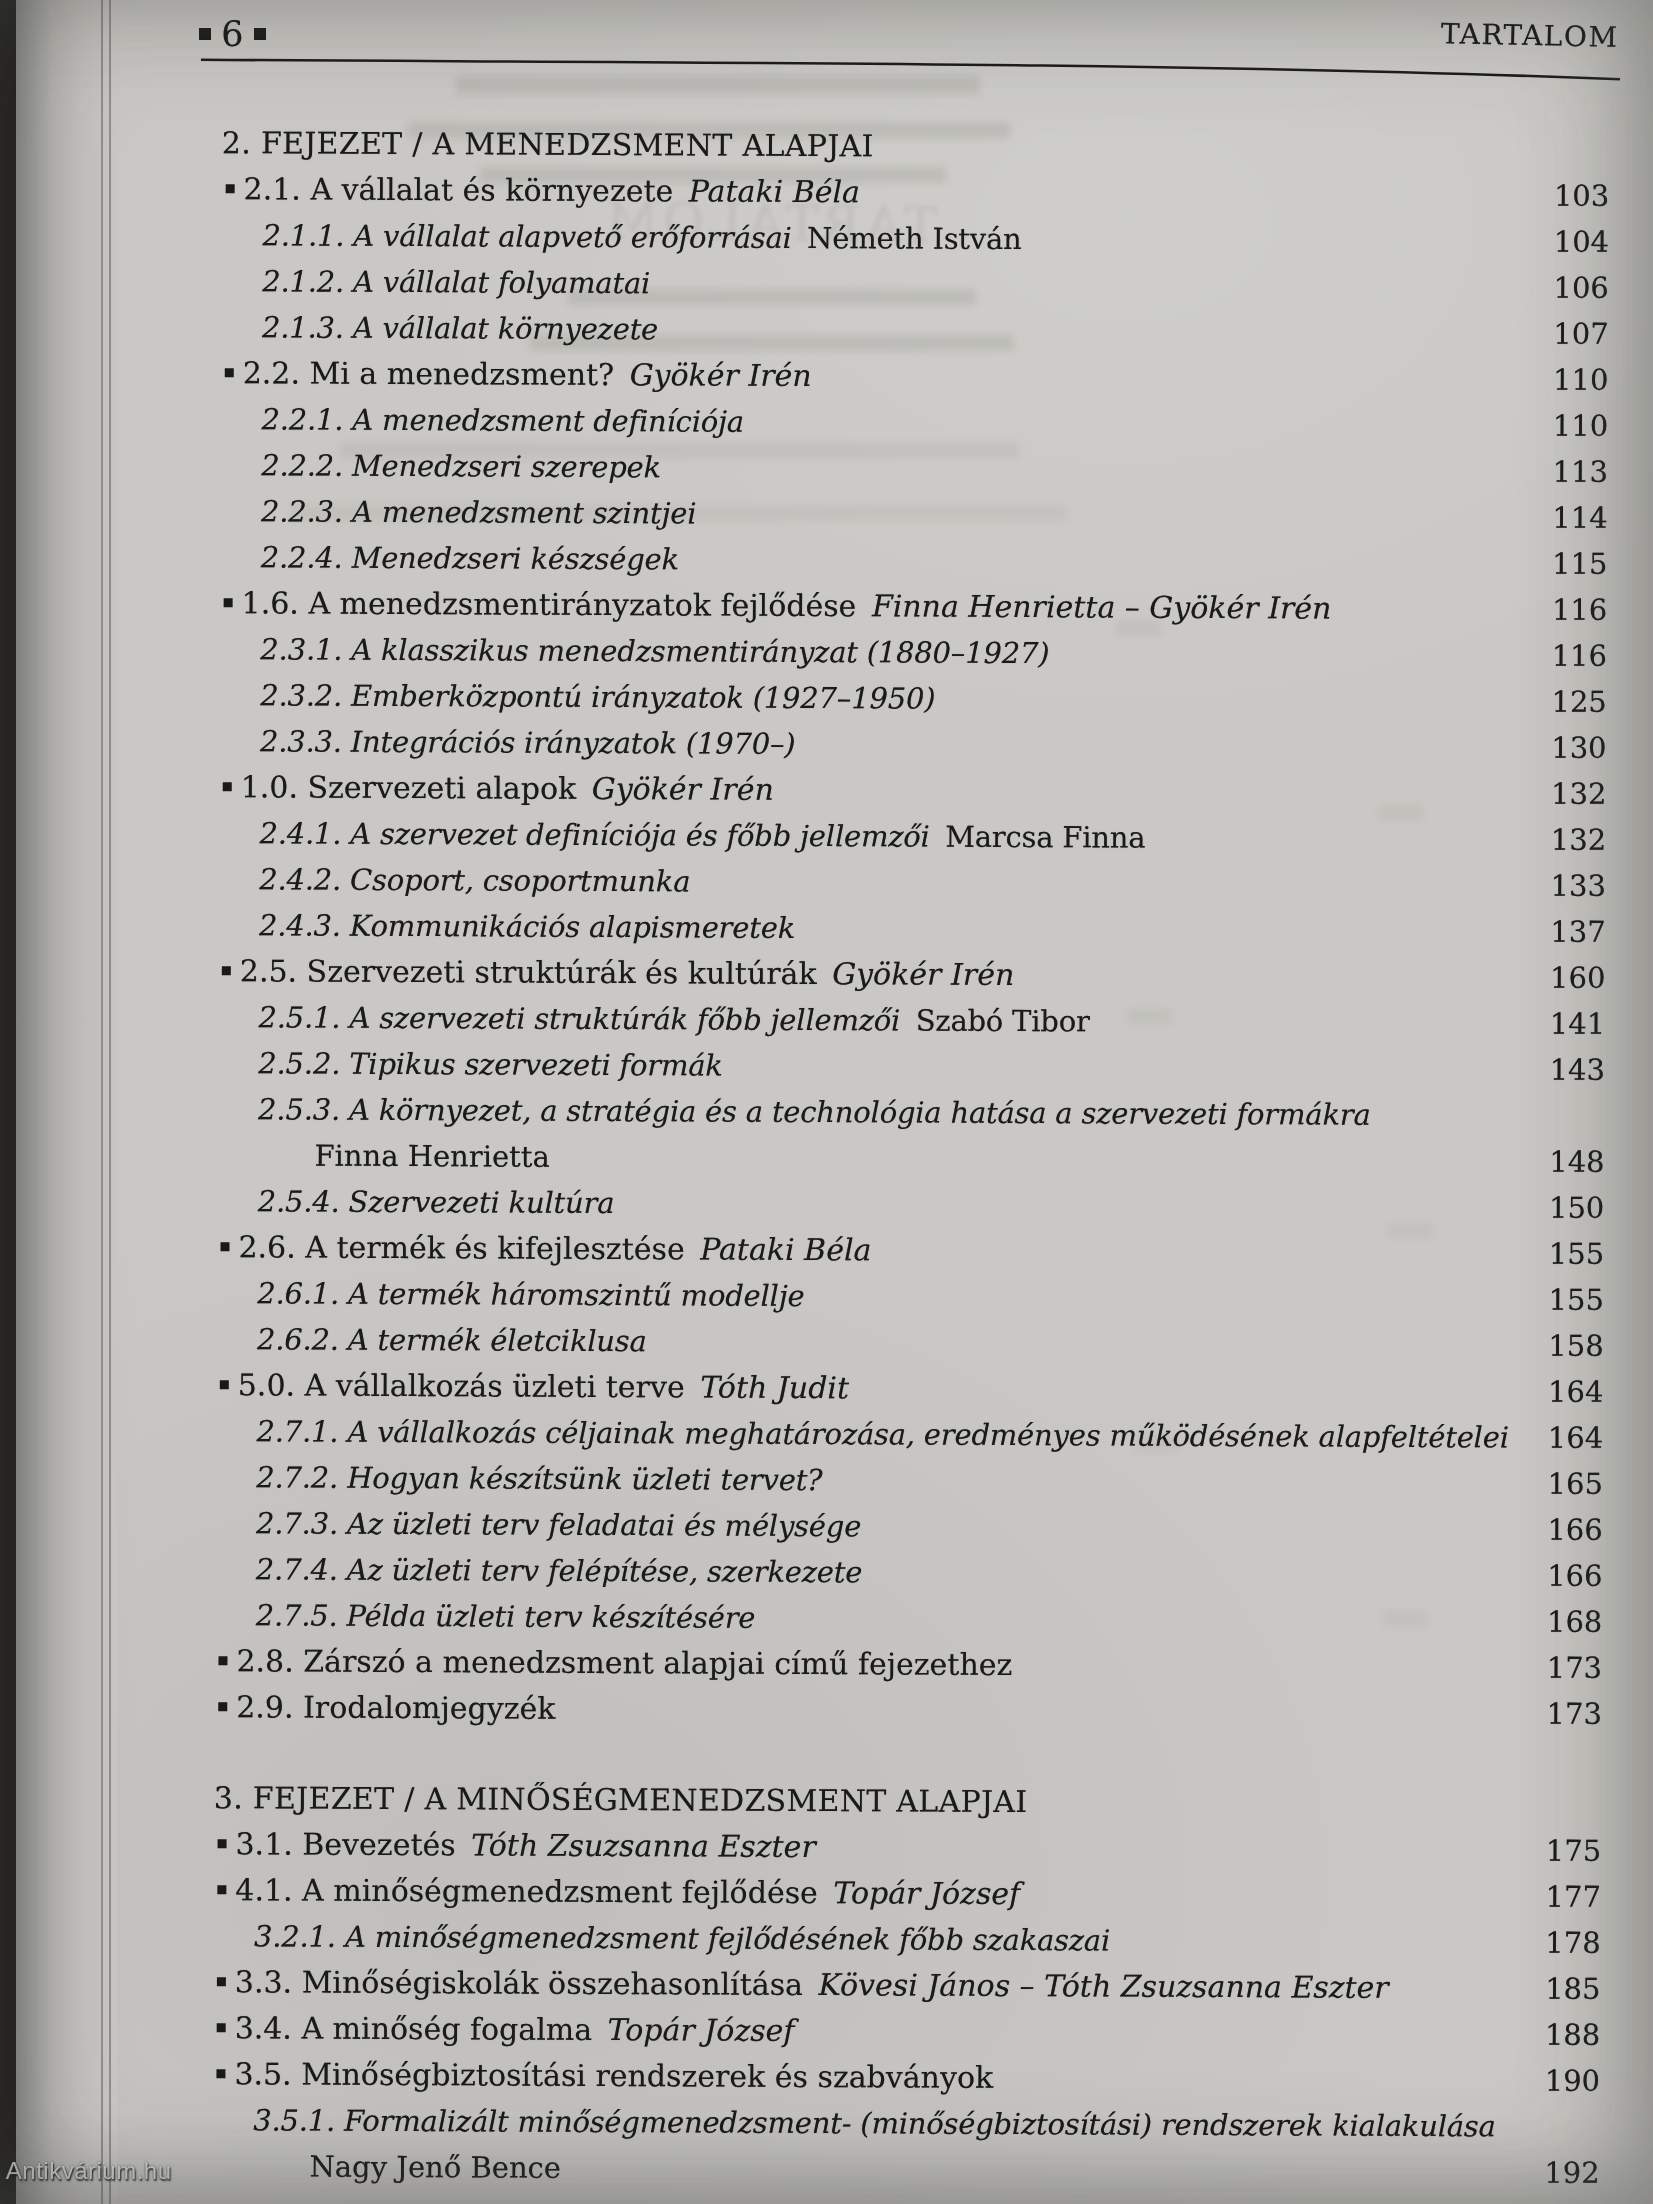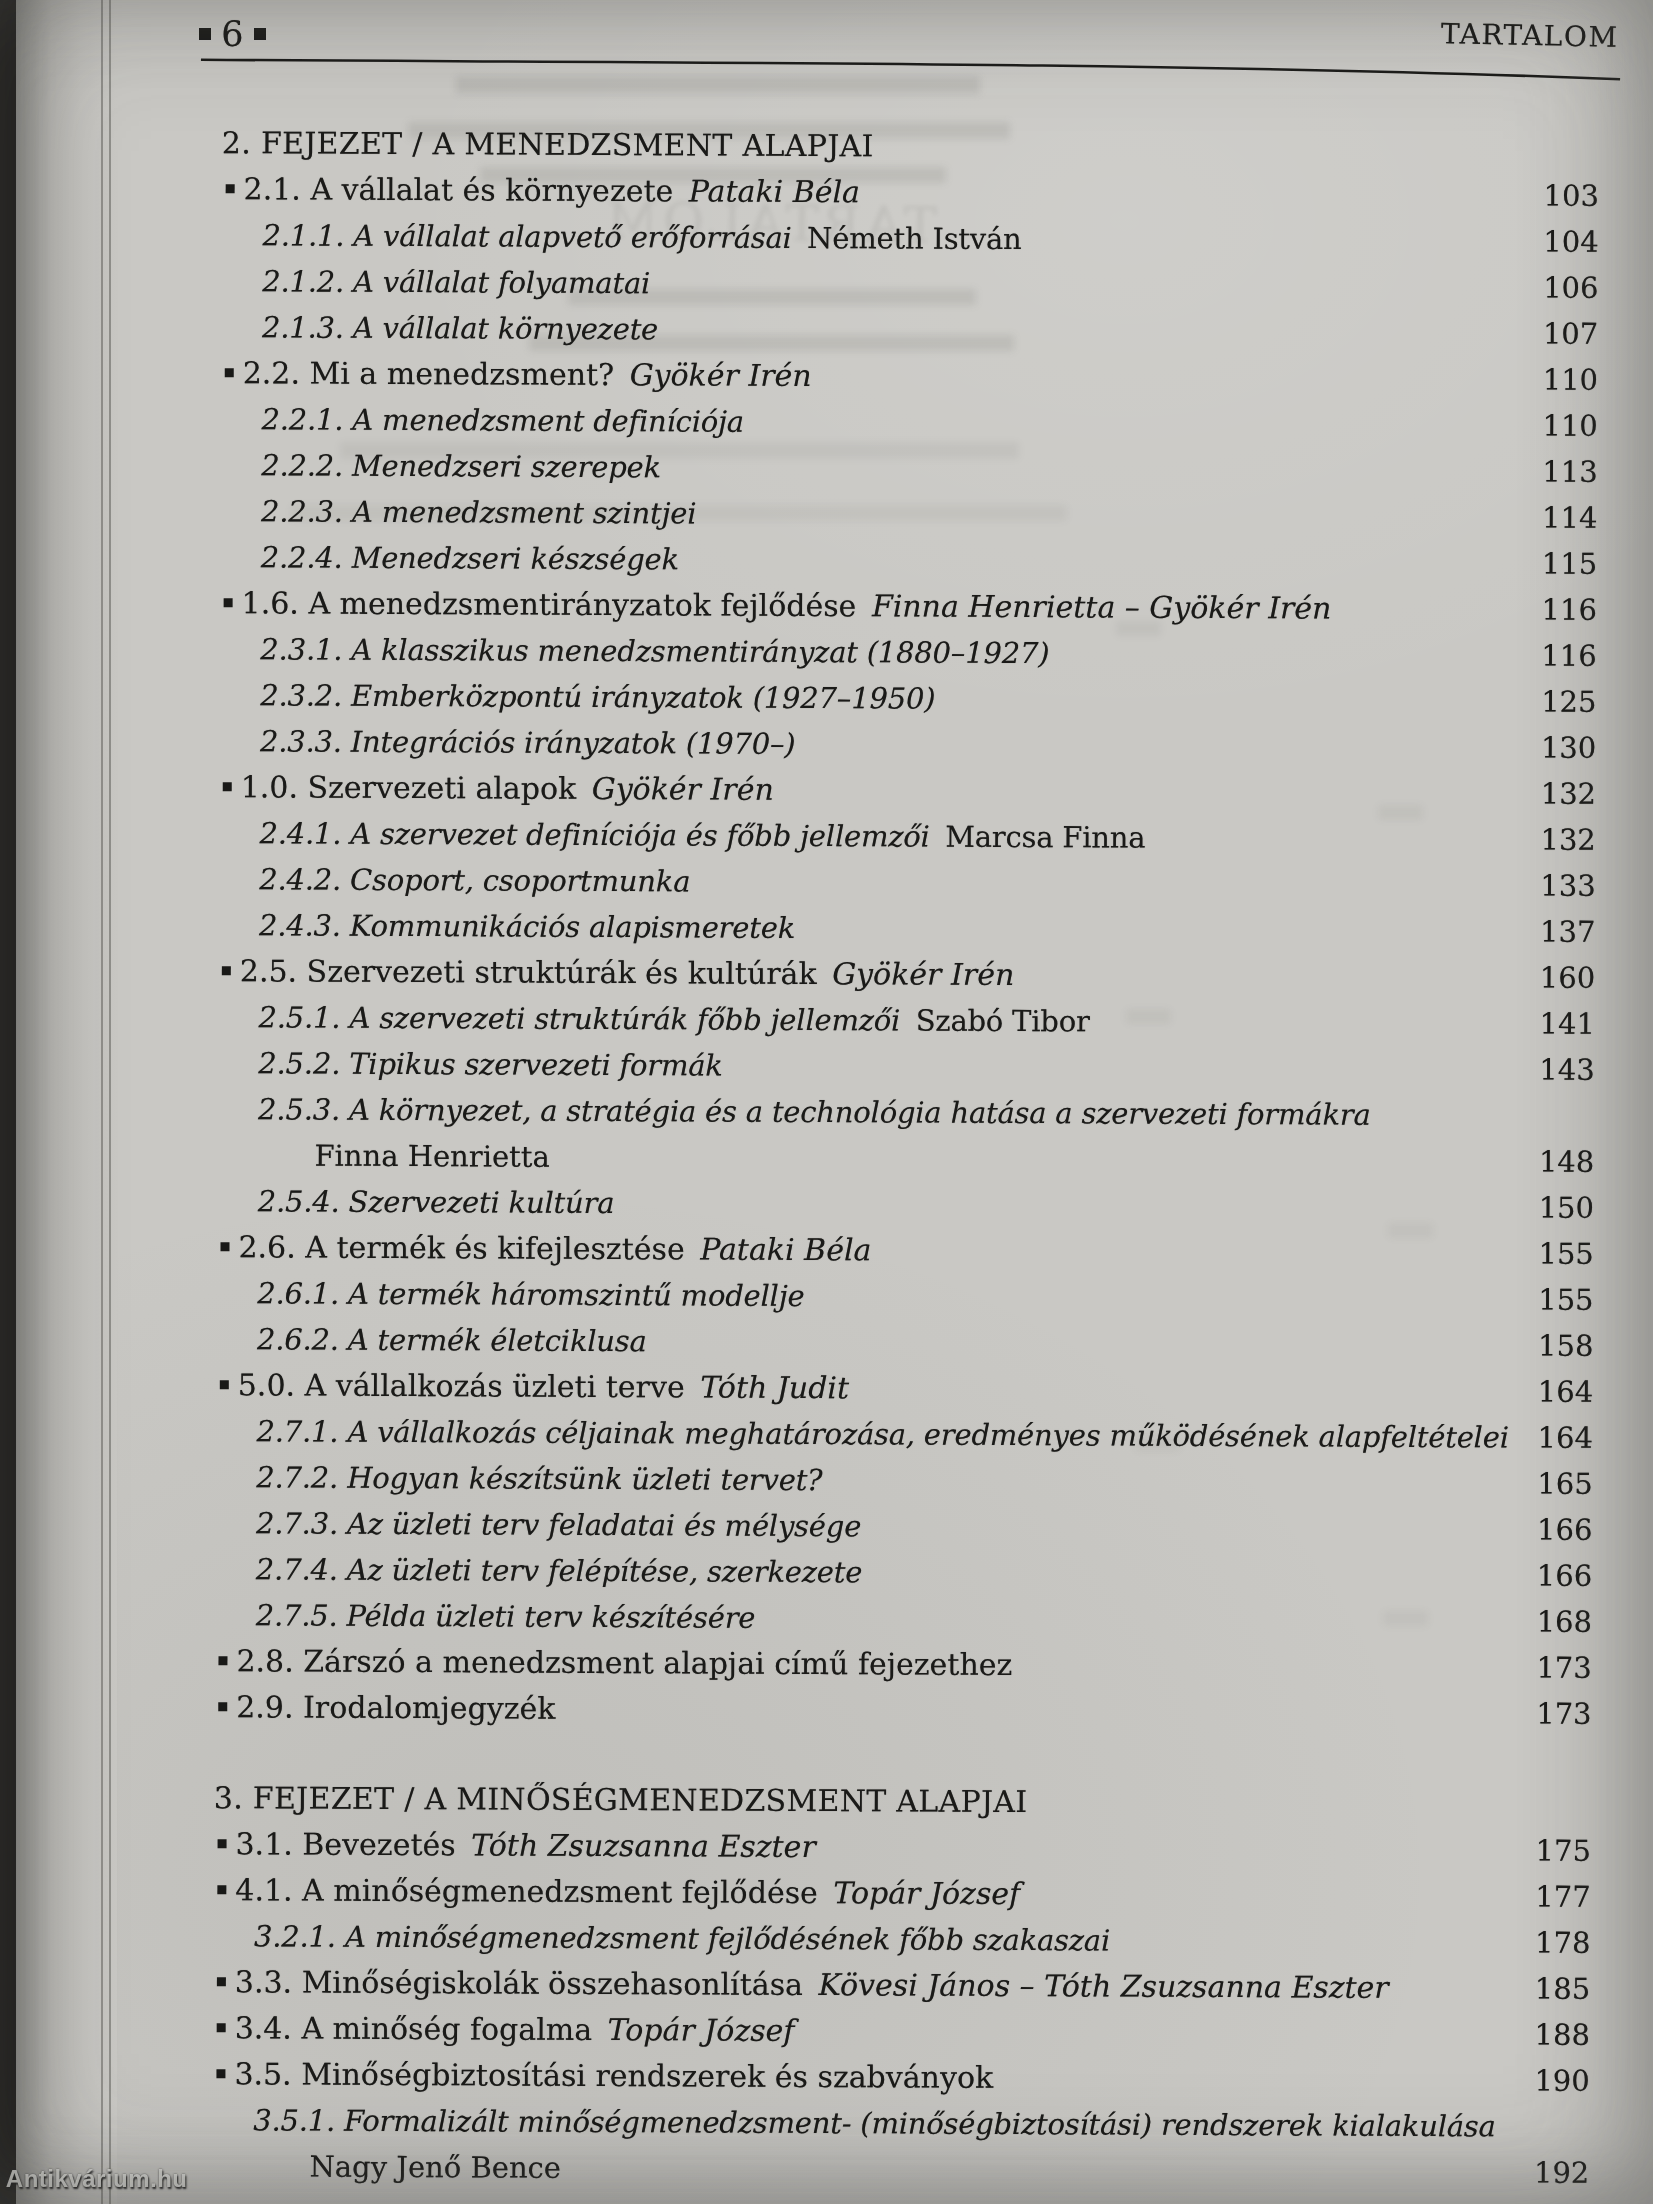--- a/index.html
+++ b/index.html
@@ -28,40 +28,40 @@
   .hdr-pagenum .sq{display:inline-block;width:11.6px;height:11.6px;background:#1b1b19;margin:0 10.7px 3.9px 0;vertical-align:middle;}
   .hdr-pagenum .sq.r{margin:0 0 3.9px 10.7px;}
   .hdr-title{position:absolute;right:35px;top:19.4px;font-size:28px;letter-spacing:1.5px;transform:rotate(1.2deg);}
   .hdr-rule{position:absolute;left:199px;top:52px;width:1424px;height:35px;}
 
   
   .toc{position:absolute;left:189px;top:120px;width:1431px;transform:rotate(.28deg);transform-origin:0 0;}
   .sec-heading{margin-left:33px;font-size:30px;line-height:46px;letter-spacing:0.3px;white-space:nowrap;}
   .row{position:relative;display:flex;align-items:baseline;line-height:46px;}
   .row .txt{flex:1 1 auto;white-space:nowrap;}
-  .row .pg{flex:0 0 auto;width:76px;text-align:left;font-size:29px;}
+  .row .pg{flex:0 0 auto;width:76px;text-align:center;font-size:29px;}
   .row.lvl1{font-size:30px;}
   .row.lvl1 .txt{padding-left:55px;}
   .row.lvl1 .title{font-style:normal;}
   .row.lvl1 .author{font-style:italic;margin-left:15.5px;}
   .row.lvl2{font-size:29px;}
   .row.lvl2 .txt{padding-left:74px;font-style:italic;letter-spacing:-0.2px;}
   .row.lvl2 .author{font-style:normal;margin-left:15.5px;}
   .row.cont .txt{padding-left:115px;font-style:normal;letter-spacing:0;}
   .bullet{position:absolute;left:37px;top:18.4px;width:8.7px;height:8.7px;background:#191917;}
   .sec-gap{height:45px;}
 
   
   .ghost{position:absolute;color:#4a4a46;opacity:.085;filter:blur(1.9px);pointer-events:none;}
   .ghost-title{font-size:50px;letter-spacing:4.9px;transform:scaleX(-1) rotate(-1deg);}
   .ghost-bar{position:absolute;background:rgba(80,80,76,.12);filter:blur(3.9px);border-radius:2.9px;pointer-events:none;}
 
   
-  .watermark{position:absolute;left:5.8px;bottom:12px;font-family:"Liberation Sans",sans-serif;
-    font-weight:bold;font-size:24px;letter-spacing:0.5px;color:rgba(228,228,224,.9);
+  .watermark{position:absolute;left:5.8px;bottom:20px;font-family:"Liberation Sans",sans-serif;
+    font-weight:normal;font-size:24px;letter-spacing:0.5px;color:rgba(228,228,224,.9);
     text-shadow:1px 1.9px 1.9px rgba(25,25,25,.95),0 0 1.9px rgba(40,40,40,.8);}
 
   
   .vignette{position:absolute;inset:0;pointer-events:none;
     box-shadow:inset 0 0 126px rgba(55,55,52,.30), inset -49px 0 87px rgba(95,95,90,.22), inset 0 -29px 58px rgba(80,80,76,.18);}
 </style>
 </head>
 <body>
 
 <div class="scan">

